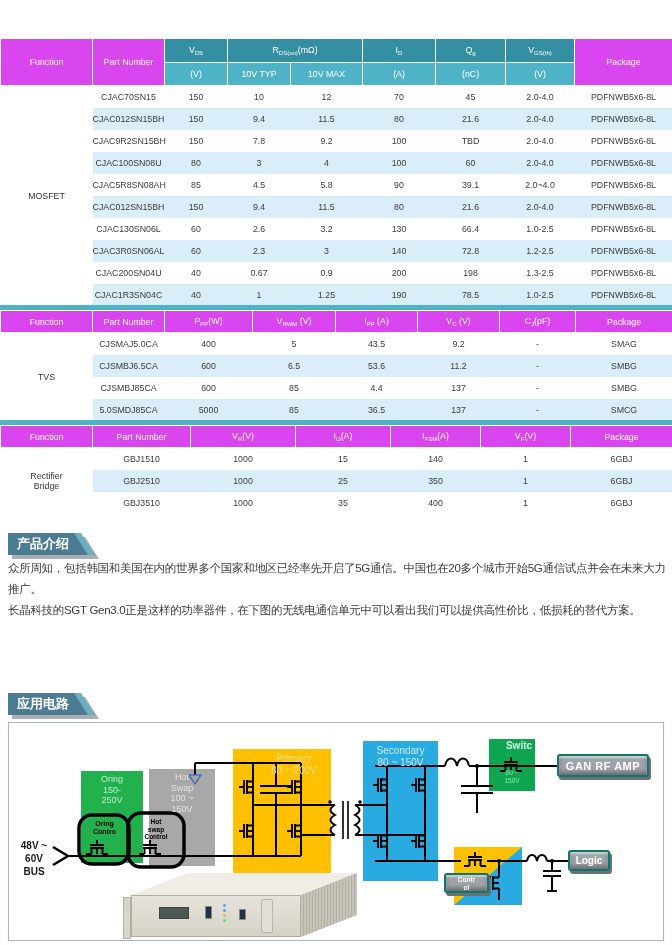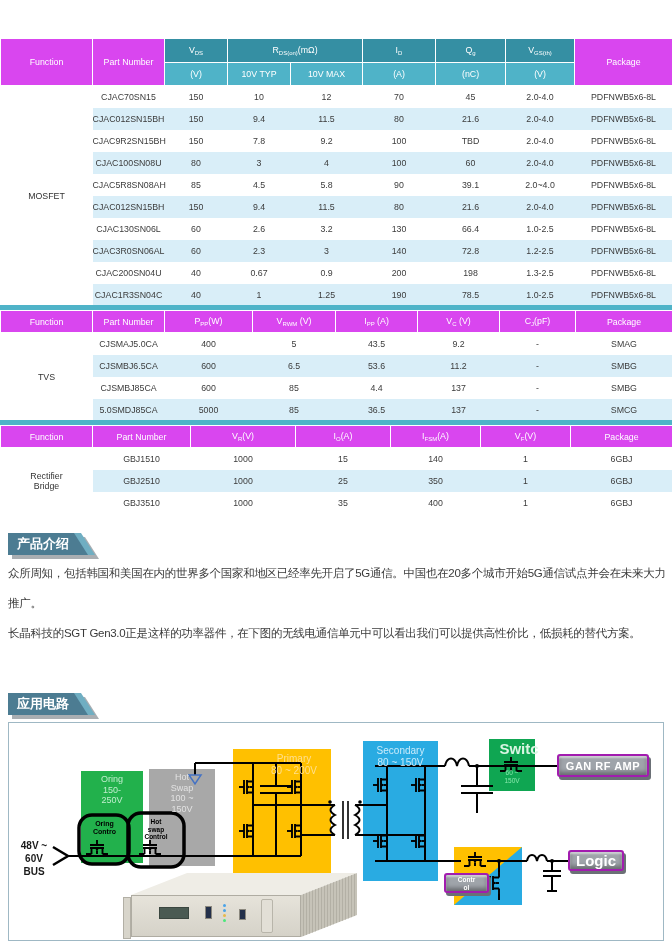--- a/index.html
+++ b/index.html
@@ -27,34 +27,34 @@
   .badge{position:absolute;height:22px;}
   .badge-shadow{position:absolute;left:4px;top:4px;width:100%;height:100%;background:#A9AEB2;
     clip-path:polygon(0 0,calc(100% - 14px) 0,100% 100%,0 100%);}
   .badge-accent{position:absolute;left:0;top:0;width:100%;height:100%;background:#6FAEC2;
     clip-path:polygon(0 0,calc(100% - 14px) 0,100% 100%,0 100%);}
   .badge-main{position:relative;background:#4C7C92;color:#fff;font-weight:bold;font-size:13px;
     line-height:22px;padding:0 26px 0 9px;
     clip-path:polygon(0 0,calc(100% - 21px) 0,calc(100% - 7px) 100%,0 100%);}
   
   .intro-text{position:absolute;left:8px;top:558px;width:658px;font-size:11.5px;
-    line-height:30px;color:#3a3a3a;letter-spacing:-0.3px;}
+    line-height:21px;color:#3a3a3a;letter-spacing:-0.3px;}
   .intro-text p{margin:0;}
   
   .circuit{position:absolute;left:8px;top:722px;width:656px;height:219px;
     border:1.5px solid #9FB8C4;box-sizing:border-box;background:#fff;}
   .circuit .box{position:absolute;z-index:1;}
   .circuit svg.wires{position:absolute;left:0;top:0;z-index:2;pointer-events:none;}
   .circuit .lbl{position:absolute;z-index:3;text-align:center;}
   .green{background:#22B14C;}
   .grayb{background:#A8A8A8;}
   .orange{background:#FFC000;}
   .blueb{background:#29ABE2;}
   .diag{background:linear-gradient(to bottom right,#FFC000 49.5%,#29ABE2 50.5%);}
-  .pill{position:absolute;z-index:3;background:#9FA4AA;border:2px solid #a21caf;
+  .pill{position:absolute;z-index:3;background:#9FA4AA;border:2px solid #0f766e;
     border-radius:3px;color:#fff;font-weight:bold;text-align:center;box-sizing:border-box;
     box-shadow:inset 0 2px 2px rgba(255,255,255,.5),inset 0 -3px 4px rgba(0,0,0,.35),2px 3px 0 #6B7076;}
   .bus-lbl{position:absolute;left:4px;top:116px;width:42px;z-index:3;font-size:10px;
     font-weight:bold;color:#1a1a1a;line-height:13px;text-align:center;}
   
   .psu{position:absolute;z-index:1;}
   .psu .pface{position:absolute;}
 </style>
 </head>
 <body>
@@ -481,26 +481,26 @@
       <div>Control</div>
     </div>
     <div class="lbl" style="left:236px;top:30px;width:98px;font-size:10px;line-height:12px;color:#FFDF8E;">
       <div>Primary</div>
       <div>80 ~ 200V</div>
     </div>
     <div class="lbl" style="left:354px;top:22px;width:75px;font-size:10px;line-height:12px;color:#C9EBFB;">
       <div>Secondary</div>
       <div>80 ~ 150V</div>
     </div>
-    <div class="lbl" style="left:480px;top:17px;width:60px;font-size:15px;font-weight:bold;color:#D9F5E3;">Switc</div>
+    <div class="lbl" style="left:480px;top:17px;width:60px;font-size:10px;font-weight:bold;color:#D9F5E3;">Switc</div>
     <div class="lbl" style="left:480px;top:46px;width:46px;font-size:6.5px;line-height:7.5px;color:#86E8AC;">
       <div>60 ~</div>
       <div>150V</div>
     </div>
     <div class="pill" style="left:548px;top:31px;width:92px;height:23px;font-size:11px;line-height:20px;letter-spacing:.5px;">GAN RF AMP</div>
-    <div class="pill" style="left:559px;top:127px;width:56px;height:21px;font-size:15px;line-height:18px;">Logic</div>
+    <div class="pill" style="left:559px;top:127px;width:42px;height:21px;font-size:10px;line-height:18px;">Logic</div>
     <div class="pill" style="left:435px;top:150px;width:45px;height:20px;font-size:6.5px;line-height:8px;padding-top:1px;">
       <div>Contr</div>
       <div>ol</div>
     </div>
   </div>
 
 </div>
 
 </body></html>

